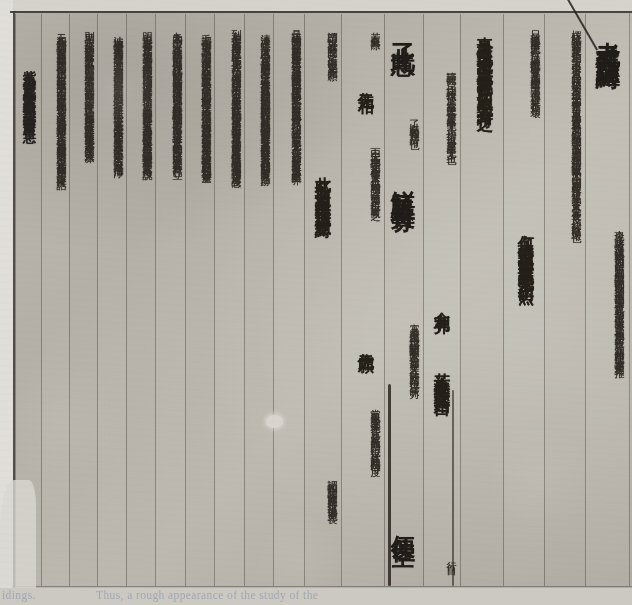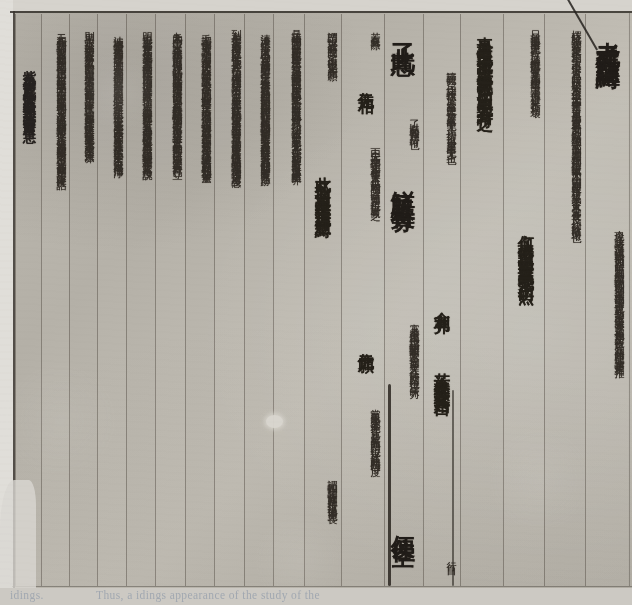--- a/index.html
+++ b/index.html
@@ -63,21 +63,21 @@
     background:
       radial-gradient(circle 60px at 120px 90px, rgba(255,255,255,.25), rgba(0,0,0,0) 70%),
       radial-gradient(circle 80px at 540px 480px, rgba(255,255,255,.18), rgba(0,0,0,0) 70%),
       radial-gradient(circle 70px at 300px 560px, rgba(255,255,255,.2), rgba(0,0,0,0) 70%),
       radial-gradient(circle 90px at 60px 420px, rgba(255,255,255,.16), rgba(0,0,0,0) 70%),
       repeating-linear-gradient(3deg, rgba(110,104,95,.05) 0 2px, rgba(0,0,0,0) 2px 7px);}
   
   .caption{position:absolute;left:0;top:588px;width:632px;height:17px;background:#ccc9c3;}
   .caption .frag{position:absolute;top:1px;font-family:"Liberation Serif",serif;
     font-size:11.5px;color:#7e8da2;opacity:.55;letter-spacing:.4px;filter:blur(.4px);}
-  .caption .frag.a{left:10px;}
+  .caption .frag.a{left:2px;}
   .caption .frag.b{left:96px;}
 </style>
 </head>
 <body>
 
 <div id="photo">
   <div class="strip-top"></div>
   <div class="margin-left"></div>
   <div class="frame-top"></div>
   <div class="frame-left"></div>
@@ -177,15 +177,15 @@
 
   <div class="scratch"></div>
   <div class="crease-1"></div>
   <div class="crease-2"></div>
   <div class="hole"></div>
   <div class="blotch-bl"></div>
   <div class="texture"></div>
 
   <div class="caption">
     <span class="frag a">idings.</span>
-    <span class="frag b">Thus, a idings appearance of the study of the</span>
+    <span class="frag b">Thus, a rough appearance of the study of the</span>
   </div>
 </div>
 
 </body></html>

